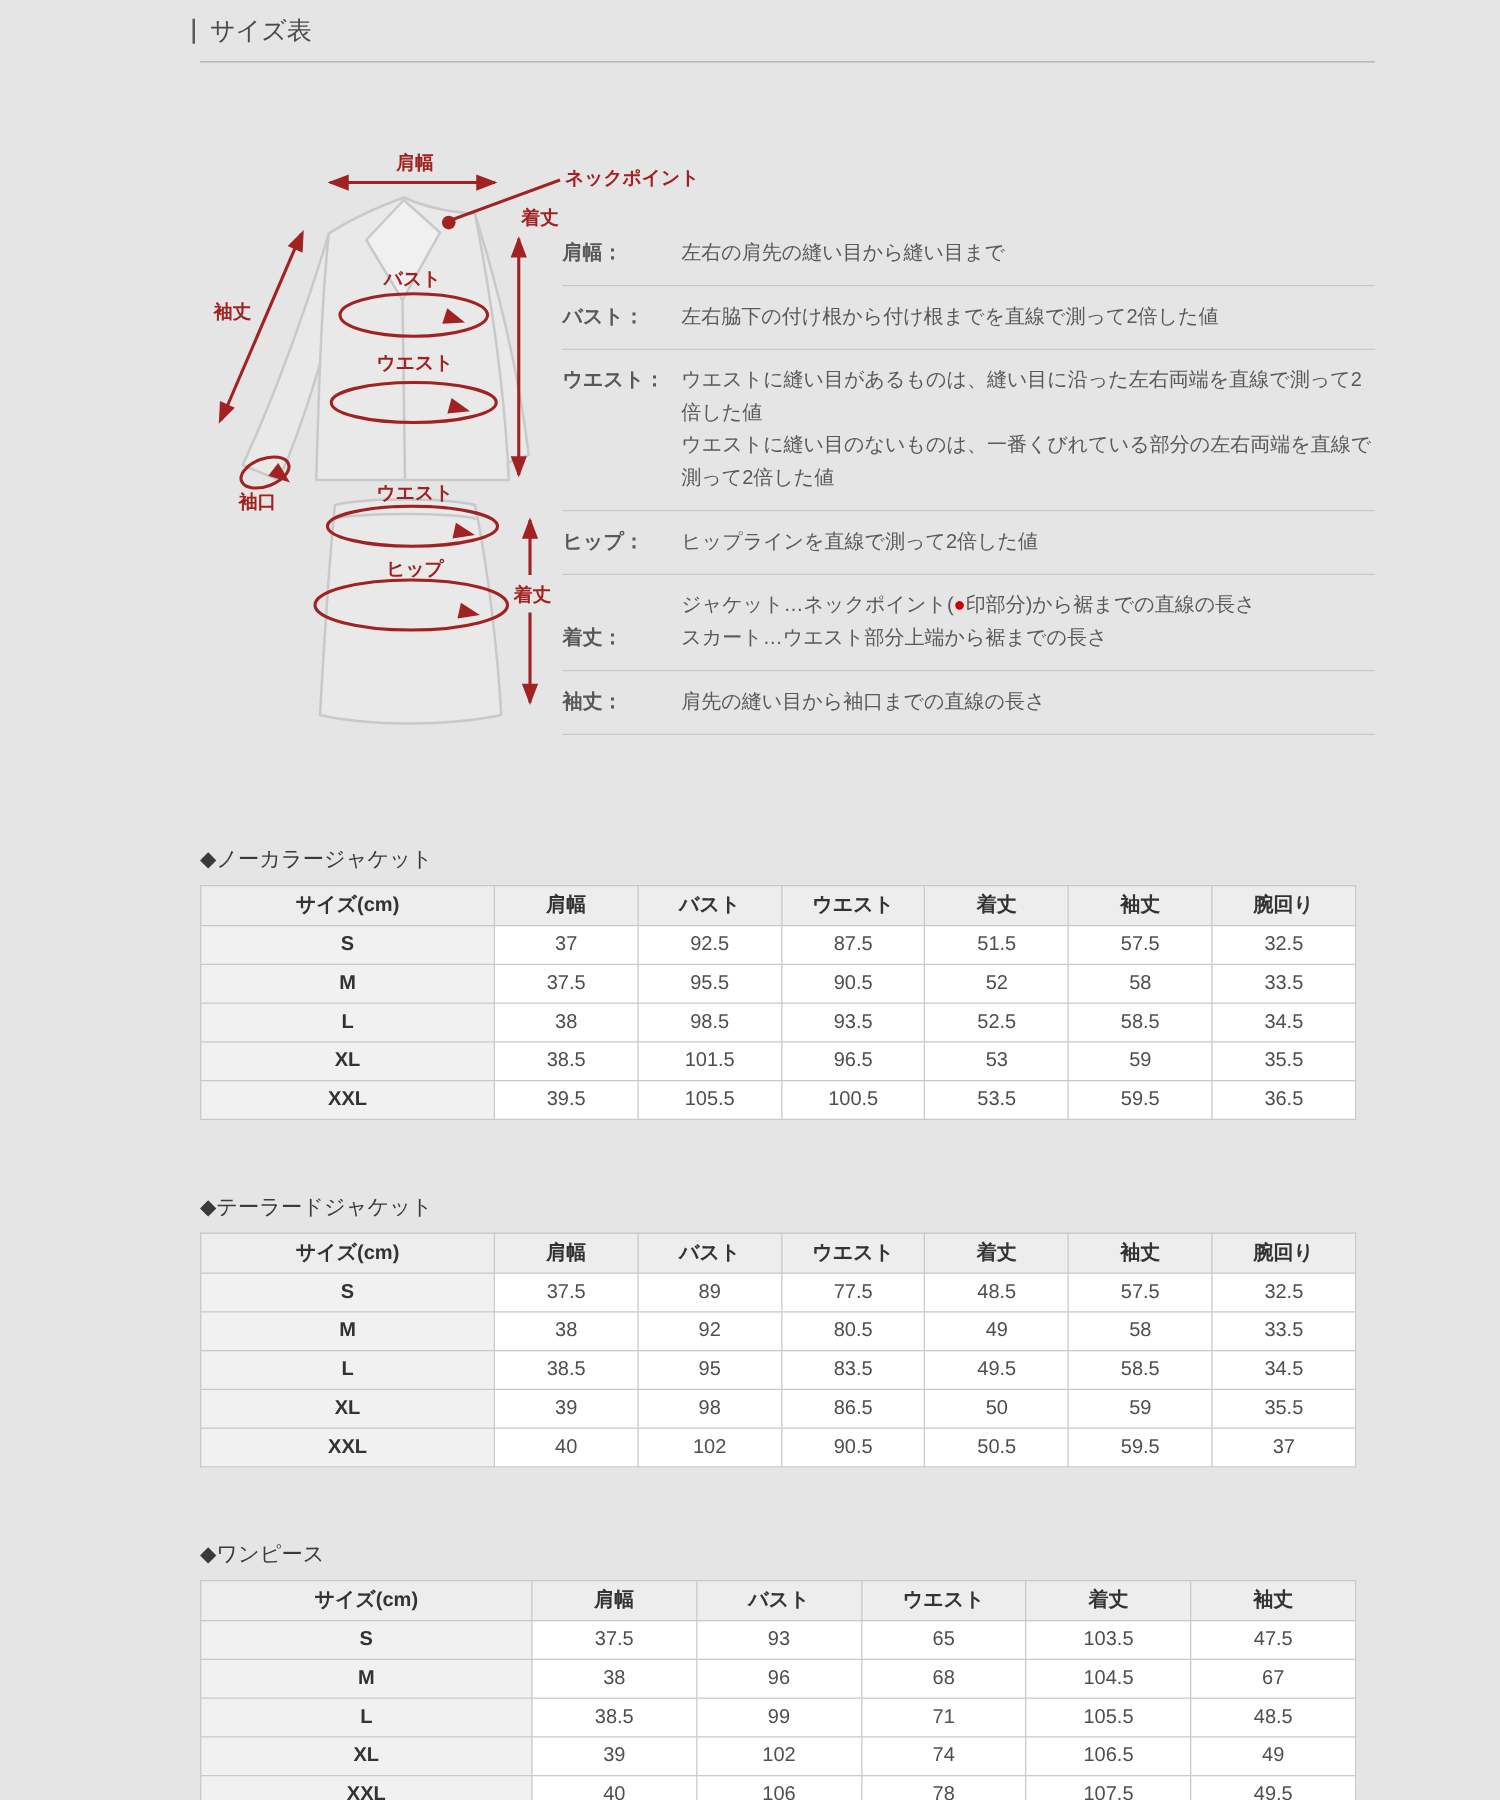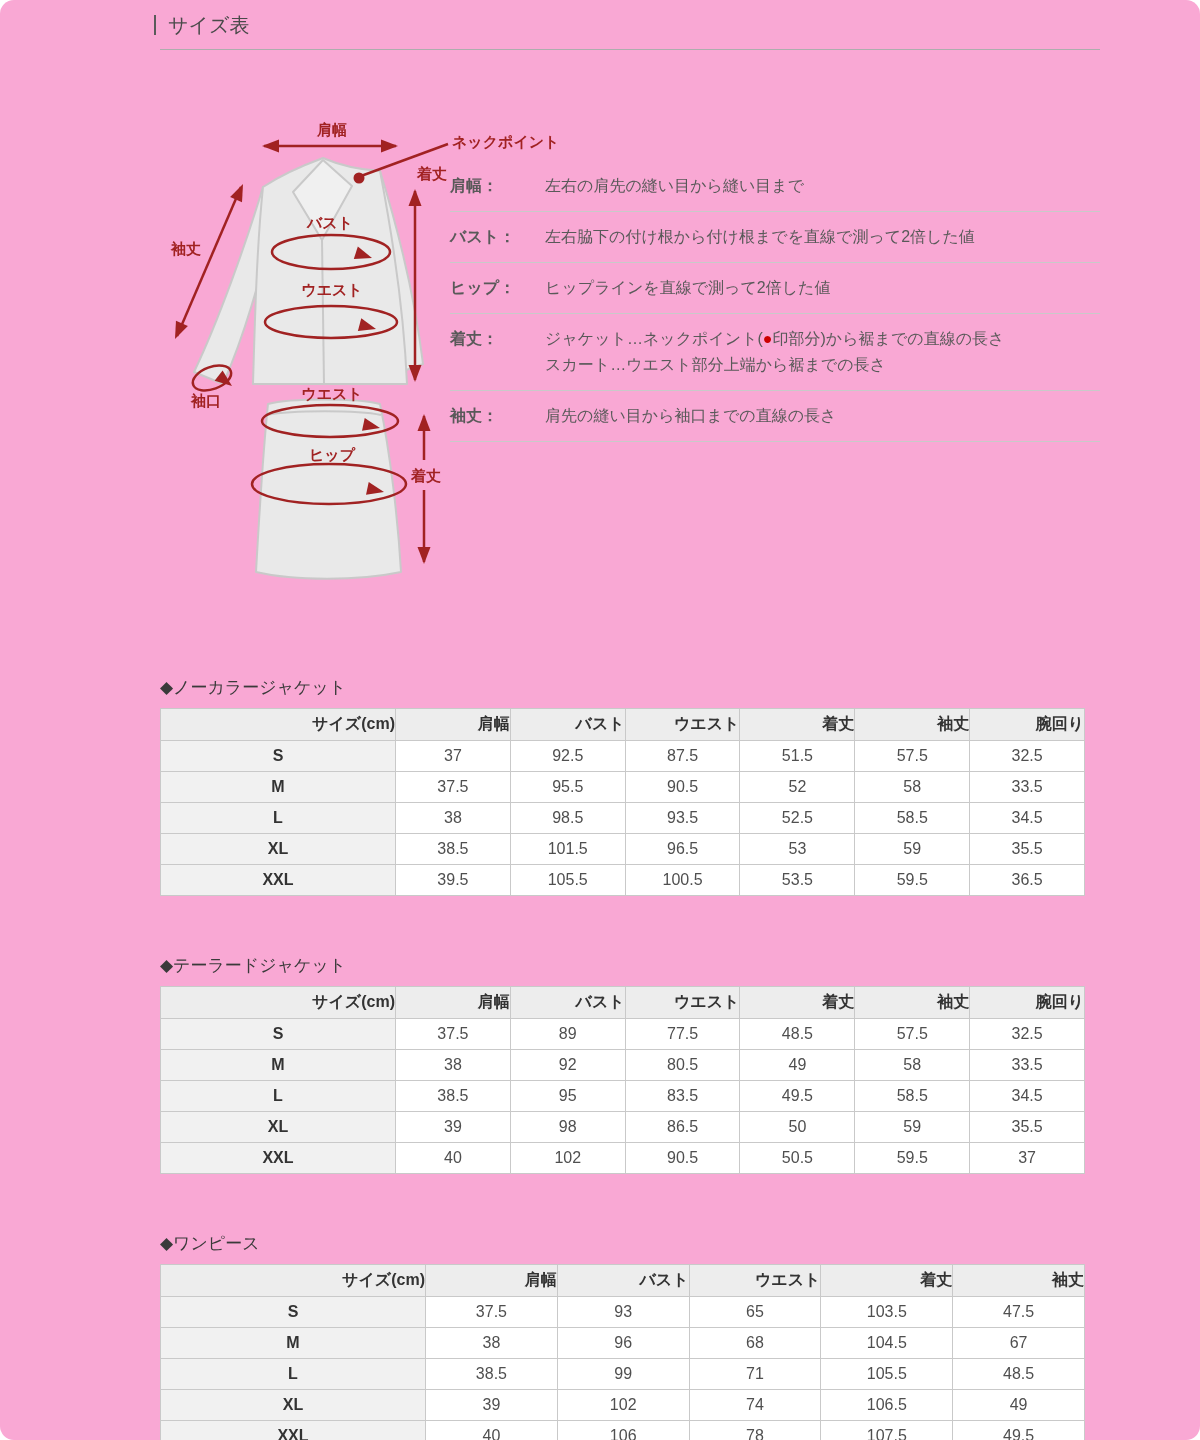--- a/index.html
+++ b/index.html
@@ -1,58 +1,58 @@
 <!DOCTYPE html>
 <html><head>
 <meta charset="utf-8">
 <style>
   html,body{margin:0;padding:0;}
   body{
     width:1200px;height:1440px;background:#ffffff;overflow:hidden;
     font-family:"Liberation Sans","DejaVu Sans",sans-serif;
     -webkit-font-smoothing:antialiased;
   }
-  .page{position:relative;width:1200px;height:1440px;background:#f9a8d4;border-radius:14px;}
+  .page{position:relative;width:1200px;height:1440px;background:#e5e5e5;}
   .content{margin-left:160px;width:940px;}
 
   
   .page-header{padding-top:12px;}
   .page-title{
     margin:0 0 0 -6px;font-size:20px;font-weight:400;color:#4a4a4a;
     display:flex;align-items:center;line-height:26px;
   }
   .title-bar{display:inline-block;width:2px;height:20px;background:#5a5a5a;margin-right:12px;}
   .title-divider{border:none;border-top:1px solid #adadad;margin:11px 0 0 0;}
 
   
   .figure{position:relative;height:598px;}
   .diagram{position:absolute;left:0px;top:44px;width:420px;height:560px;}
   .diagram svg{display:block;}
 
-  .definitions{position:absolute;left:290px;top:111px;width:650px;}
+  .definitions{position:absolute;left:290px;top:128px;width:650px;}
   .def-row{display:flex;align-items:flex-start;border-bottom:1px solid #c9c9c9;padding:12px 0;}
   .def-row:nth-child(5){align-items:flex-end;}
   .def-term{flex:0 0 95px;font-size:16px;font-weight:700;color:#595959;line-height:26px;}
   .def-desc{flex:1;font-size:16px;color:#595959;line-height:26px;}
   .red-dot{color:#cc0000;}
 
   
   .tables-section{margin-top:28px;}
   .table-block{margin-top:0;}
   .table-block + .table-block{margin-top:58px;}
   .table-title{font-size:17px;color:#3a3a3a;margin:0 0 9px 0;font-weight:400;}
   table.size-table{
     border-collapse:collapse;width:925px;table-layout:fixed;
     font-size:16px;
   }
   .size-table th,.size-table td{
     border:1px solid #c9c9c9;text-align:center;padding:0;
   }
   .size-table thead th{
-    background:#ededed;color:#333;font-weight:700;height:31px;text-align:right;
+    background:#ededed;color:#333;font-weight:700;height:31px;
   }
   .size-table tbody th{
     background:#f1f1f1;color:#333;font-weight:700;height:30px;
   }
   .size-table tbody td{
     background:#fff;color:#4f4f4f;font-weight:400;height:30px;
   }
   table.cols-7 col.first{width:235px;}
   table.cols-6 col.first{width:265px;}
 
@@ -159,20 +159,27 @@
               <div class="def-line">左右の肩先の縫い目から縫い目まで</div>
             </div>
           </div>
           <div class="def-row">
             <div class="def-term">バスト：</div>
             <div class="def-desc">
               <div class="def-line">左右脇下の付け根から付け根までを直線で測って2倍した値</div>
             </div>
           </div>
           <div class="def-row">
+            <div class="def-term">ウエスト：</div>
+            <div class="def-desc">
+              <div class="def-line">ウエストに縫い目があるものは、縫い目に沿った左右両端を直線で測って2倍した値</div>
+              <div class="def-line">ウエストに縫い目のないものは、一番くびれている部分の左右両端を直線で測って2倍した値</div>
+            </div>
+          </div>
+          <div class="def-row">
             <div class="def-term">ヒップ：</div>
             <div class="def-desc">
               <div class="def-line">ヒップラインを直線で測って2倍した値</div>
             </div>
           </div>
           <div class="def-row">
             <div class="def-term">着丈：</div>
             <div class="def-desc">
               <div class="def-line">ジャケット…ネックポイント(<span class="red-dot">●</span>印部分)から裾までの直線の長さ</div>
               <div class="def-line">スカート…ウエスト部分上端から裾までの長さ</div>

